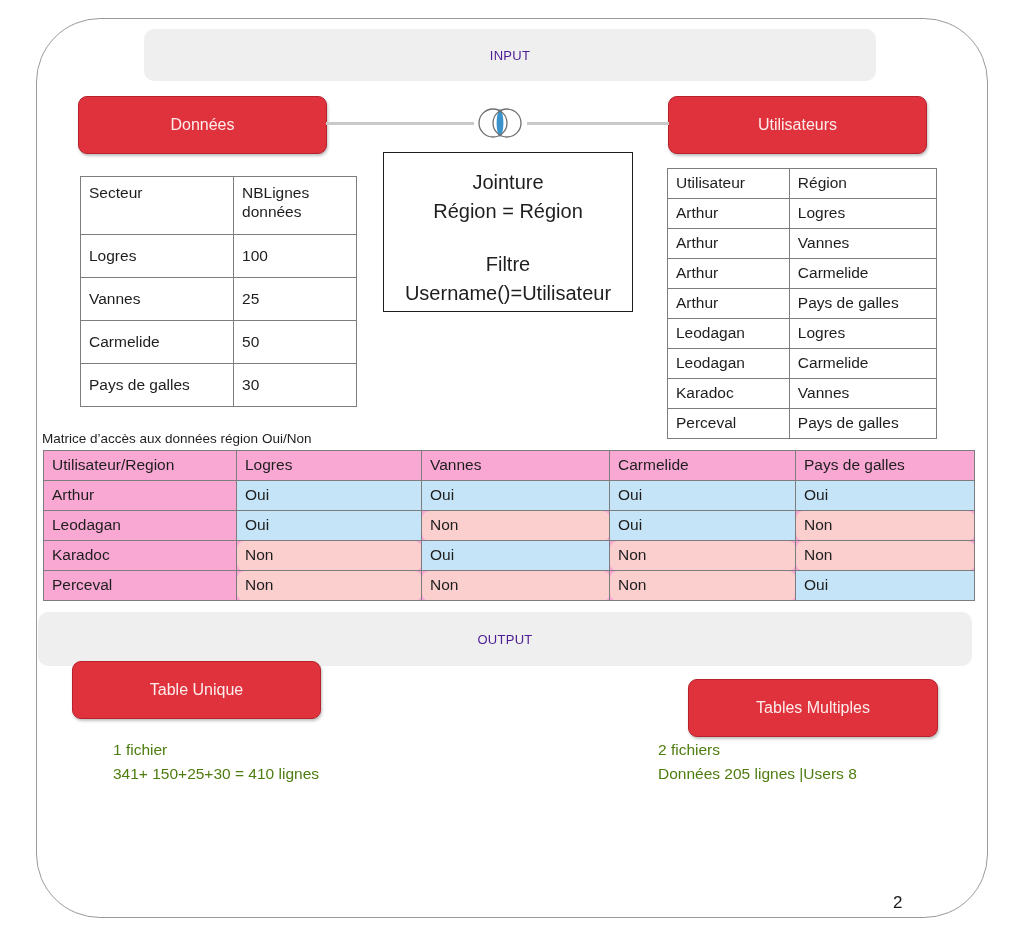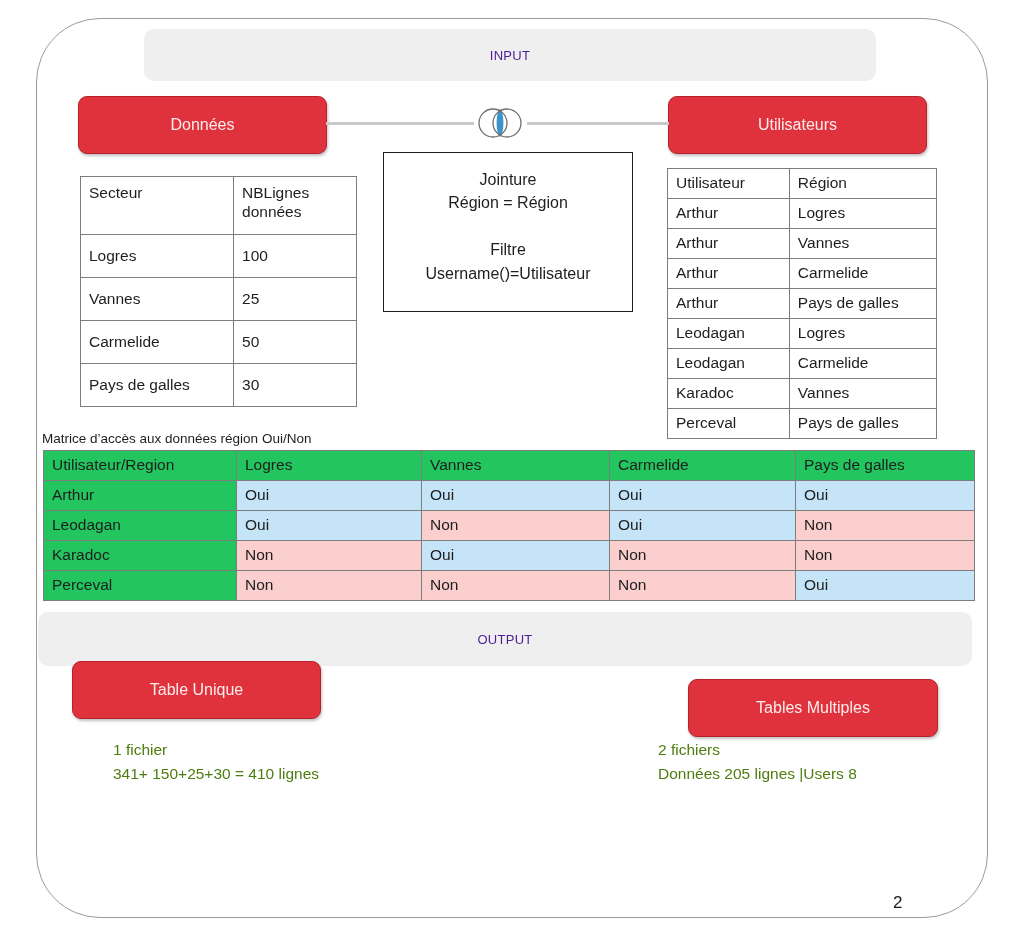--- a/index.html
+++ b/index.html
@@ -108,21 +108,21 @@
   
   #join-box {
     position: absolute;
     left: 383px;
     top: 152px;
     width: 250px;
     height: 160px;
     border: 1.6px solid #1f1f1f;
     box-sizing: border-box;
     text-align: center;
-    font-size: 16px;
+    font-size: 20px;
     color: #1e1e1e;
     padding-top: 15px;
   }
   #join-box .jline { line-height: 1.45; }
   #join-box .jgap  { height: 24px; }
 
   
   #matrix-caption {
     position: absolute;
     left: 42px;
@@ -131,35 +131,35 @@
     color: #1e1e1e;
   }
   #matrix {
     position: absolute;
     left: 43px;
     top: 450px;
     width: 931px;
     border-collapse: collapse;
     font-size: 15.5px;
     color: #1e1e1e;
-    background: #22c55e;
+    background: #f9a8d4;
     table-layout: fixed;
   }
   #matrix td {
     border: 1px solid #7d7d7d;
     padding: 4px 8px 5px 8px;
     height: 20px;
   }
   #matrix col.c0 { width: 193px; }
   #matrix col.c1 { width: 185px; }
   #matrix col.c2 { width: 188px; }
   #matrix col.c3 { width: 186px; }
   #matrix col.c4 { width: 179px; }
   #matrix td.yes { background: #c5e4f7; }
-  #matrix td.no  { background: #fbcfce; }
+  #matrix td.no  { background: #fbcfce; border-radius: 8px; }
 
   
   .out-caption {
     position: absolute;
     font-size: 15.5px;
     color: #4d7c0f;
     line-height: 1.55;
     white-space: nowrap;
   }
   #caption-left  { left: 113px; top: 738px; }

